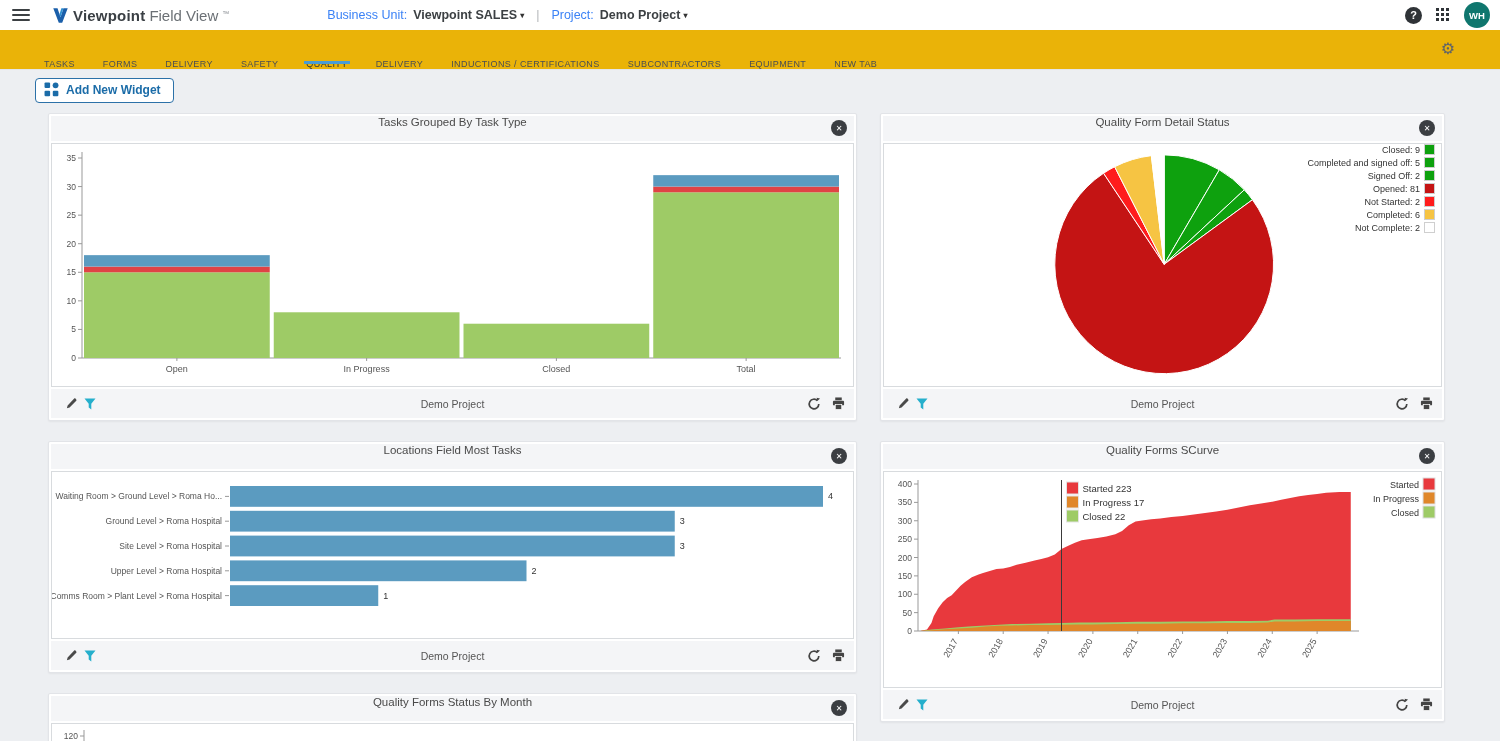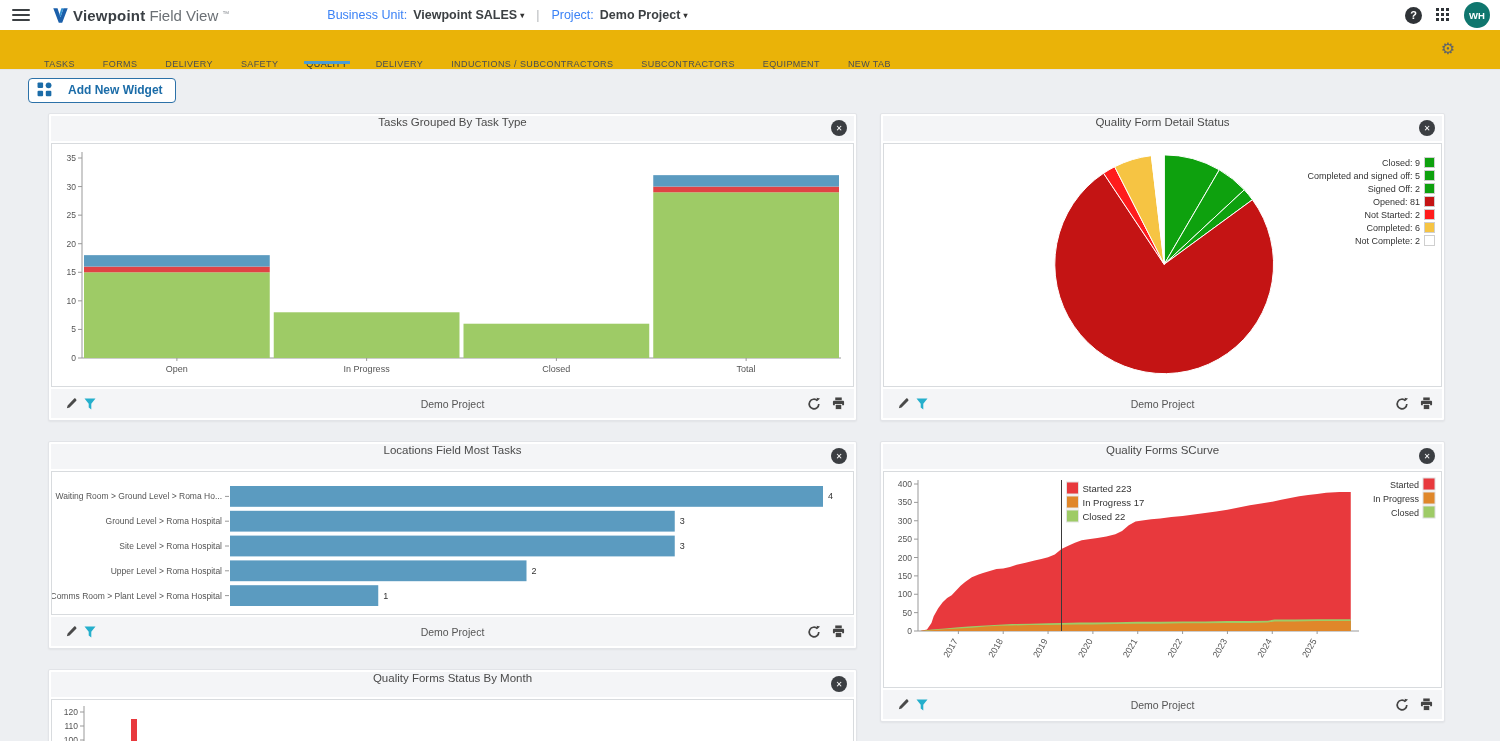--- a/index.html
+++ b/index.html
@@ -29,36 +29,36 @@
   
   .tabbar{height:40px;background:#eab308;border-bottom:1px solid #e4e6e9;display:flex;align-items:flex-end;padding:0 30px;position:relative}
   .tabs{display:flex}
   .tab{position:relative;display:flex;align-items:center;padding:0 14px;font-size:9px;letter-spacing:.4px;color:#4a4e52;cursor:pointer;white-space:nowrap}
   .tab.active{color:#2f3337}
   .tab.active::after{content:"";position:absolute;left:12px;right:12px;bottom:5px;height:3px;background:#4a9cd4}
   .gear{position:absolute;right:45px;top:11px;font-size:16px;color:#5f6368;cursor:pointer;line-height:1}
 
   
   .content{position:relative;width:1500px;height:671px}
-  .add-widget{position:absolute;left:28px;top:8px;display:flex;align-items:center;gap:16px;background:#fff;border:1px solid #2c71a8;border-radius:4px;padding:3px 12px 5px 8px;color:#1b6ca8;font-size:12px;font-weight:bold;cursor:pointer;font-family:"Liberation Sans",sans-serif}
+  .add-widget{position:absolute;left:35px;top:8px;display:flex;align-items:center;gap:7px;background:#fff;border:1px solid #2c71a8;border-radius:4px;padding:3px 12px 5px 8px;color:#1b6ca8;font-size:12px;font-weight:bold;cursor:pointer;font-family:"Liberation Sans",sans-serif}
   .col{position:absolute;top:43px;display:flex;flex-direction:column;gap:20px}
   .col-left{left:48px;width:809px}
   .col-right{left:880px;width:565px}
 
   .widget{background:#fff;border:1px solid #e2e4e8;border-radius:2px;padding:2px;box-shadow:0 1px 2px rgba(0,0,0,.05)}
   .w-head{background:#f4f5f7;height:25px;display:flex;justify-content:center;position:relative}
   .w-title{font-size:11.5px;color:#4a4a4a}
   .w-close{position:absolute;right:7px;top:4px;width:16px;height:16px;border-radius:50%;background:#3b3e42;color:#fff;font-size:8px;display:flex;align-items:center;justify-content:center;cursor:pointer}
   .w-body{border:1px solid #d8dbde;margin-top:2px;position:relative;overflow:hidden;background:#fff}
   .w-foot{background:#f4f5f7;height:29px;margin-top:2px;display:flex;align-items:center;padding:0 9px;position:relative}
   .f-center{position:absolute;left:0;right:0;text-align:center;font-size:10.5px;color:#555}
   .f-icon{display:inline-flex;align-items:center;justify-content:center;width:20px;height:20px;cursor:pointer;z-index:1}
   .f-right{position:absolute;right:6px;display:flex;gap:4px}
 
-  .pie-legend{position:absolute;top:13px;right:6px;text-align:center}
+  .pie-legend{position:absolute;top:0;right:6px;text-align:center}
   .lg-row{display:flex;align-items:center;justify-content:flex-end;margin-bottom:2px;font-size:9px;color:#333}
   .lg-row .sw{display:inline-block;width:11px;height:11px;margin-left:4px;border:1px solid #cfcfcf}
 </style>
 </head>
 <body>
 
 <header class="topbar">
   <div class="hamburger">
       <span></span>
       <span></span>
@@ -104,21 +104,21 @@
 </header>
 
 <nav class="tabbar">
   <div class="tabs" id="tabs">
       <div class="tab">TASKS</div>
       <div class="tab">FORMS</div>
       <div class="tab">DELIVERY</div>
       <div class="tab">SAFETY</div>
       <div class="tab active">QUALITY</div>
       <div class="tab">DELIVERY</div>
-      <div class="tab">INDUCTIONS / SUBCONTRACTORS</div>
+      <div class="tab">INDUCTIONS / CERTIFICATIONS</div>
       <div class="tab">SUBCONTRACTORS</div>
       <div class="tab">EQUIPMENT</div>
       <div class="tab">NEW TAB</div>
     </div>
   <span class="gear">⚙</span>
 </nav>
 
 <main class="content">
   <button class="add-widget">
     <svg width="15" height="15" viewBox="0 0 14 14">
@@ -201,21 +201,21 @@
             </span>
         </span>
       </div>
     </section>
 
     <section class="widget">
       <div class="w-head">
         <span class="w-title">Locations Field Most Tasks</span>
         <span class="w-close">✕</span>
       </div>
-      <div class="w-body" style="height:144px"><svg width="801" height="146">
+      <div class="w-body" style="height:168px"><svg width="801" height="146">
             <rect x="178" y="13.999999999999998" width="593" height="20.8" fill="#5b9bc0"></rect>
             <line x1="173" y1="24.4" x2="177" y2="24.4" stroke="#999"></line>
             <text x="170" y="27.4" font-size="8.5" text-anchor="end" fill="#555">Waiting Room &gt; Ground Level &gt; Roma Ho...</text>
             <text x="776" y="27.4" font-size="9" text-anchor="start" fill="#333">4</text>
             <rect x="178" y="38.8" width="444.75" height="20.8" fill="#5b9bc0"></rect>
             <line x1="173" y1="49.199999999999996" x2="177" y2="49.199999999999996" stroke="#999"></line>
             <text x="170" y="52.199999999999996" font-size="8.5" text-anchor="end" fill="#555">Ground Level &gt; Roma Hospital</text>
             <text x="627.75" y="52.199999999999996" font-size="9" text-anchor="start" fill="#333">3</text>
             <rect x="178" y="63.6" width="444.75" height="20.8" fill="#5b9bc0"></rect>
             <line x1="173" y1="74" x2="177" y2="74" stroke="#999"></line>

